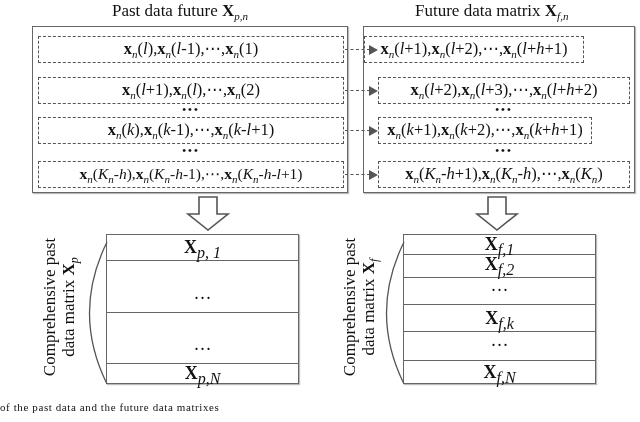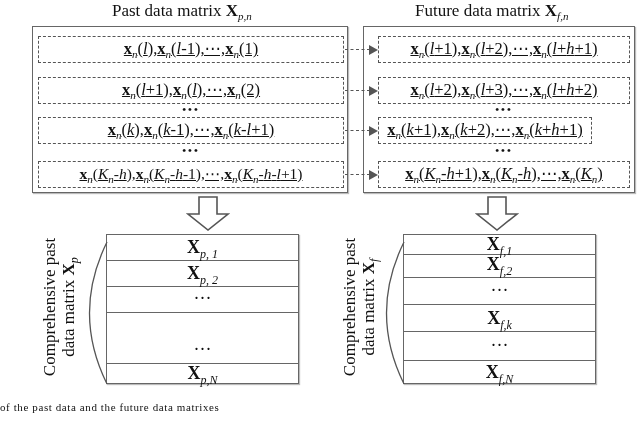--- a/index.html
+++ b/index.html
@@ -6,60 +6,60 @@
   body { width:640px; height:422px; position:relative; overflow:hidden;
          font-family:"Liberation Serif", "DejaVu Serif", serif; color:#111; }
   .abs { position:absolute; }
   .title { font-size:17px; white-space:nowrap; }
   .title b { font-weight:bold; }
   .title sub { font-style:italic; font-size:11px; }
   .outer { position:absolute; border:1.5px solid #666; box-shadow:1px 1px 1px #bbb; background:#fff; }
   .row { position:absolute; border:1.5px dashed #555; box-sizing:border-box;
          font-size:16.5px; text-align:center; white-space:nowrap; line-height:24px; }
   .dots { position:absolute; font-size:11px; letter-spacing:2px; text-align:center; line-height:10px; font-weight:bold; }
-  .eq { font-family:"Liberation Serif", serif;text-decoration:underline; }
+  .eq { font-family:"Liberation Serif", serif; }
   .eq b { font-weight:bold; }
   .eq i { font-style:italic; }
   .eq sub { font-size:11px; font-style:italic; }
   .conn { position:absolute; height:0; border-top:1.5px dashed #555; }
   .arrowhead { position:absolute; width:0; height:0;
                border-top:5px solid transparent; border-bottom:5px solid transparent;
                border-left:9px solid #555; }
   .table { position:absolute; border:1.5px solid #666; box-sizing:border-box; background:#fff; box-shadow:1px 1px 1px #bbb; }
   .cell { position:absolute; left:0; right:0; border-bottom:1.5px solid #666; box-sizing:border-box;
           text-align:center; font-size:18px; }
   .cell:last-child { border-bottom:none; }
-  .cell sub { font-size:12px; font-style:italic; }
+  .cell sub { font-size:16px; font-style:italic; }
   .vlabel { position:absolute; transform-origin:left top; transform:rotate(-90deg);
             font-size:17px; white-space:nowrap; line-height:19px; text-align:center; }
   .caption { position:absolute; font-size:11px; white-space:nowrap; letter-spacing:0.6px; }
 </style>
 </head>
 <body>
 
 <div class="abs title" style="left:112px; top:1px;">
-  <span>Past data matrix </span><b>X</b><sub>p,n</sub>
+  <span>Past data future </span><b>X</b><sub>p,n</sub>
 </div>
 
 <div class="abs title" style="left:415px; top:1px;">
   <span>Future data matrix </span><b>X</b><sub>f,n</sub>
 </div>
 
 <div class="outer" style="left:32px; top:26px; width:314px; height:165px;"></div>
 
 <div class="outer" style="left:363px; top:26px; width:270px; height:165px;"></div>
 
 <div class="row eq" style="left:38px; top:36px; width:306px; height:27px;"><b>x</b><sub>n</sub>(<i>l</i>),<b>x</b><sub>n</sub>(<i>l</i>-1),⋯,<b>x</b><sub>n</sub>(1)</div>
 <div class="row eq" style="left:38px; top:77px; width:306px; height:27px;"><b>x</b><sub>n</sub>(<i>l</i>+1),<b>x</b><sub>n</sub>(<i>l</i>),⋯,<b>x</b><sub>n</sub>(2)</div>
 <div class="dots" style="left:38px; top:104px; width:306px;">•••</div>
 <div class="row eq" style="left:38px; top:117px; width:306px; height:27px;"><b>x</b><sub>n</sub>(<i>k</i>),<b>x</b><sub>n</sub>(<i>k</i>-1),⋯,<b>x</b><sub>n</sub>(<i>k</i>-<i>l</i>+1)</div>
 <div class="dots" style="left:38px; top:145px; width:306px;">•••</div>
 <div class="row eq" style="left:38px; top:161px; width:306px; height:27px; font-size:15.5px;"><b>x</b><sub>n</sub>(<i>K<sub>n</sub></i>-<i>h</i>),<b>x</b><sub>n</sub>(<i>K<sub>n</sub></i>-<i>h</i>-1),⋯,<b>x</b><sub>n</sub>(<i>K<sub>n</sub></i>-<i>h</i>-<i>l</i>+1)</div>
 
-<div class="row eq" style="left:378px; top:36px; width:252px; height:27px;"><b>x</b><sub>n</sub>(<i>l</i>+1),<b>x</b><sub>n</sub>(<i>l</i>+2),⋯,<b>x</b><sub>n</sub>(<i>l</i>+<i>h</i>+1)</div>
+<div class="row eq" style="left:364px; top:36px; width:220px; height:27px;"><b>x</b><sub>n</sub>(<i>l</i>+1),<b>x</b><sub>n</sub>(<i>l</i>+2),⋯,<b>x</b><sub>n</sub>(<i>l</i>+<i>h</i>+1)</div>
 <div class="row eq" style="left:378px; top:77px; width:252px; height:27px;"><b>x</b><sub>n</sub>(<i>l</i>+2),<b>x</b><sub>n</sub>(<i>l</i>+3),⋯,<b>x</b><sub>n</sub>(<i>l</i>+<i>h</i>+2)</div>
 <div class="dots" style="left:378px; top:104px; width:252px;">•••</div>
 <div class="row eq" style="left:378px; top:117px; width:214px; height:27px;"><b>x</b><sub>n</sub>(<i>k</i>+1),<b>x</b><sub>n</sub>(<i>k</i>+2),⋯,<b>x</b><sub>n</sub>(<i>k</i>+<i>h</i>+1)</div>
 <div class="dots" style="left:378px; top:145px; width:252px;">•••</div>
 <div class="row eq" style="left:378px; top:161px; width:252px; height:27px;"><b>x</b><sub>n</sub>(<i>K<sub>n</sub></i>-<i>h</i>+1),<b>x</b><sub>n</sub>(<i>K<sub>n</sub></i>-<i>h</i>),⋯,<b>x</b><sub>n</sub>(<i>K<sub>n</sub></i>)</div>
 
 <div class="conn" style="left:345px; top:49px; width:25px;"></div>
 <div class="arrowhead" style="left:369px; top:45px;"></div>
 <div class="conn" style="left:345px; top:90px; width:25px;"></div>
 <div class="arrowhead" style="left:369px; top:86px;"></div>
@@ -70,21 +70,20 @@
 
 <svg class="abs" style="left:186px; top:196px;" width="44" height="36" viewBox="0 0 44 36">
   <path d="M13 1 H31 V18 H42 L22 34 L2 18 H13 Z" fill="#fff" stroke="#555" stroke-width="1.6"></path>
 </svg>
 <svg class="abs" style="left:475px; top:196px;" width="44" height="36" viewBox="0 0 44 36">
   <path d="M13 1 H31 V18 H42 L22 34 L2 18 H13 Z" fill="#fff" stroke="#555" stroke-width="1.6"></path>
 </svg>
 
 <div class="table" style="left:106px; top:234px; width:193px; height:150px;">
   <div class="cell" style="top:0; height:26px; line-height:24px;"><b>X</b><sub>p, 1</sub></div>
-  <div class="cell" style="top:26px; height:26px; line-height:24px;"><b>X</b><sub>p, 2</sub></div>
   <div class="cell" style="top:52px; height:26px; line-height:22px;"><span>···</span></div>
   <div class="cell" style="top:103px; height:26px; line-height:22px;"><span>···</span></div>
   <div class="cell" style="top:129px; height:19px; line-height:18px;"><b>X</b><sub>p,N</sub></div>
 </div>
 
 <div class="table" style="left:403px; top:234px; width:193px; height:150px;">
   <div class="cell" style="top:0; height:20px; line-height:18px;"><b>X</b><sub>f,1</sub></div>
   <div class="cell" style="top:20px; height:23px; line-height:18px;"><b>X</b><sub>f,2</sub></div>
   <div class="cell" style="top:43px; height:27px; line-height:24px;"><span>···</span></div>
   <div class="cell" style="top:70px; height:27px; line-height:26px;"><b>X</b><sub>f,k</sub></div>

